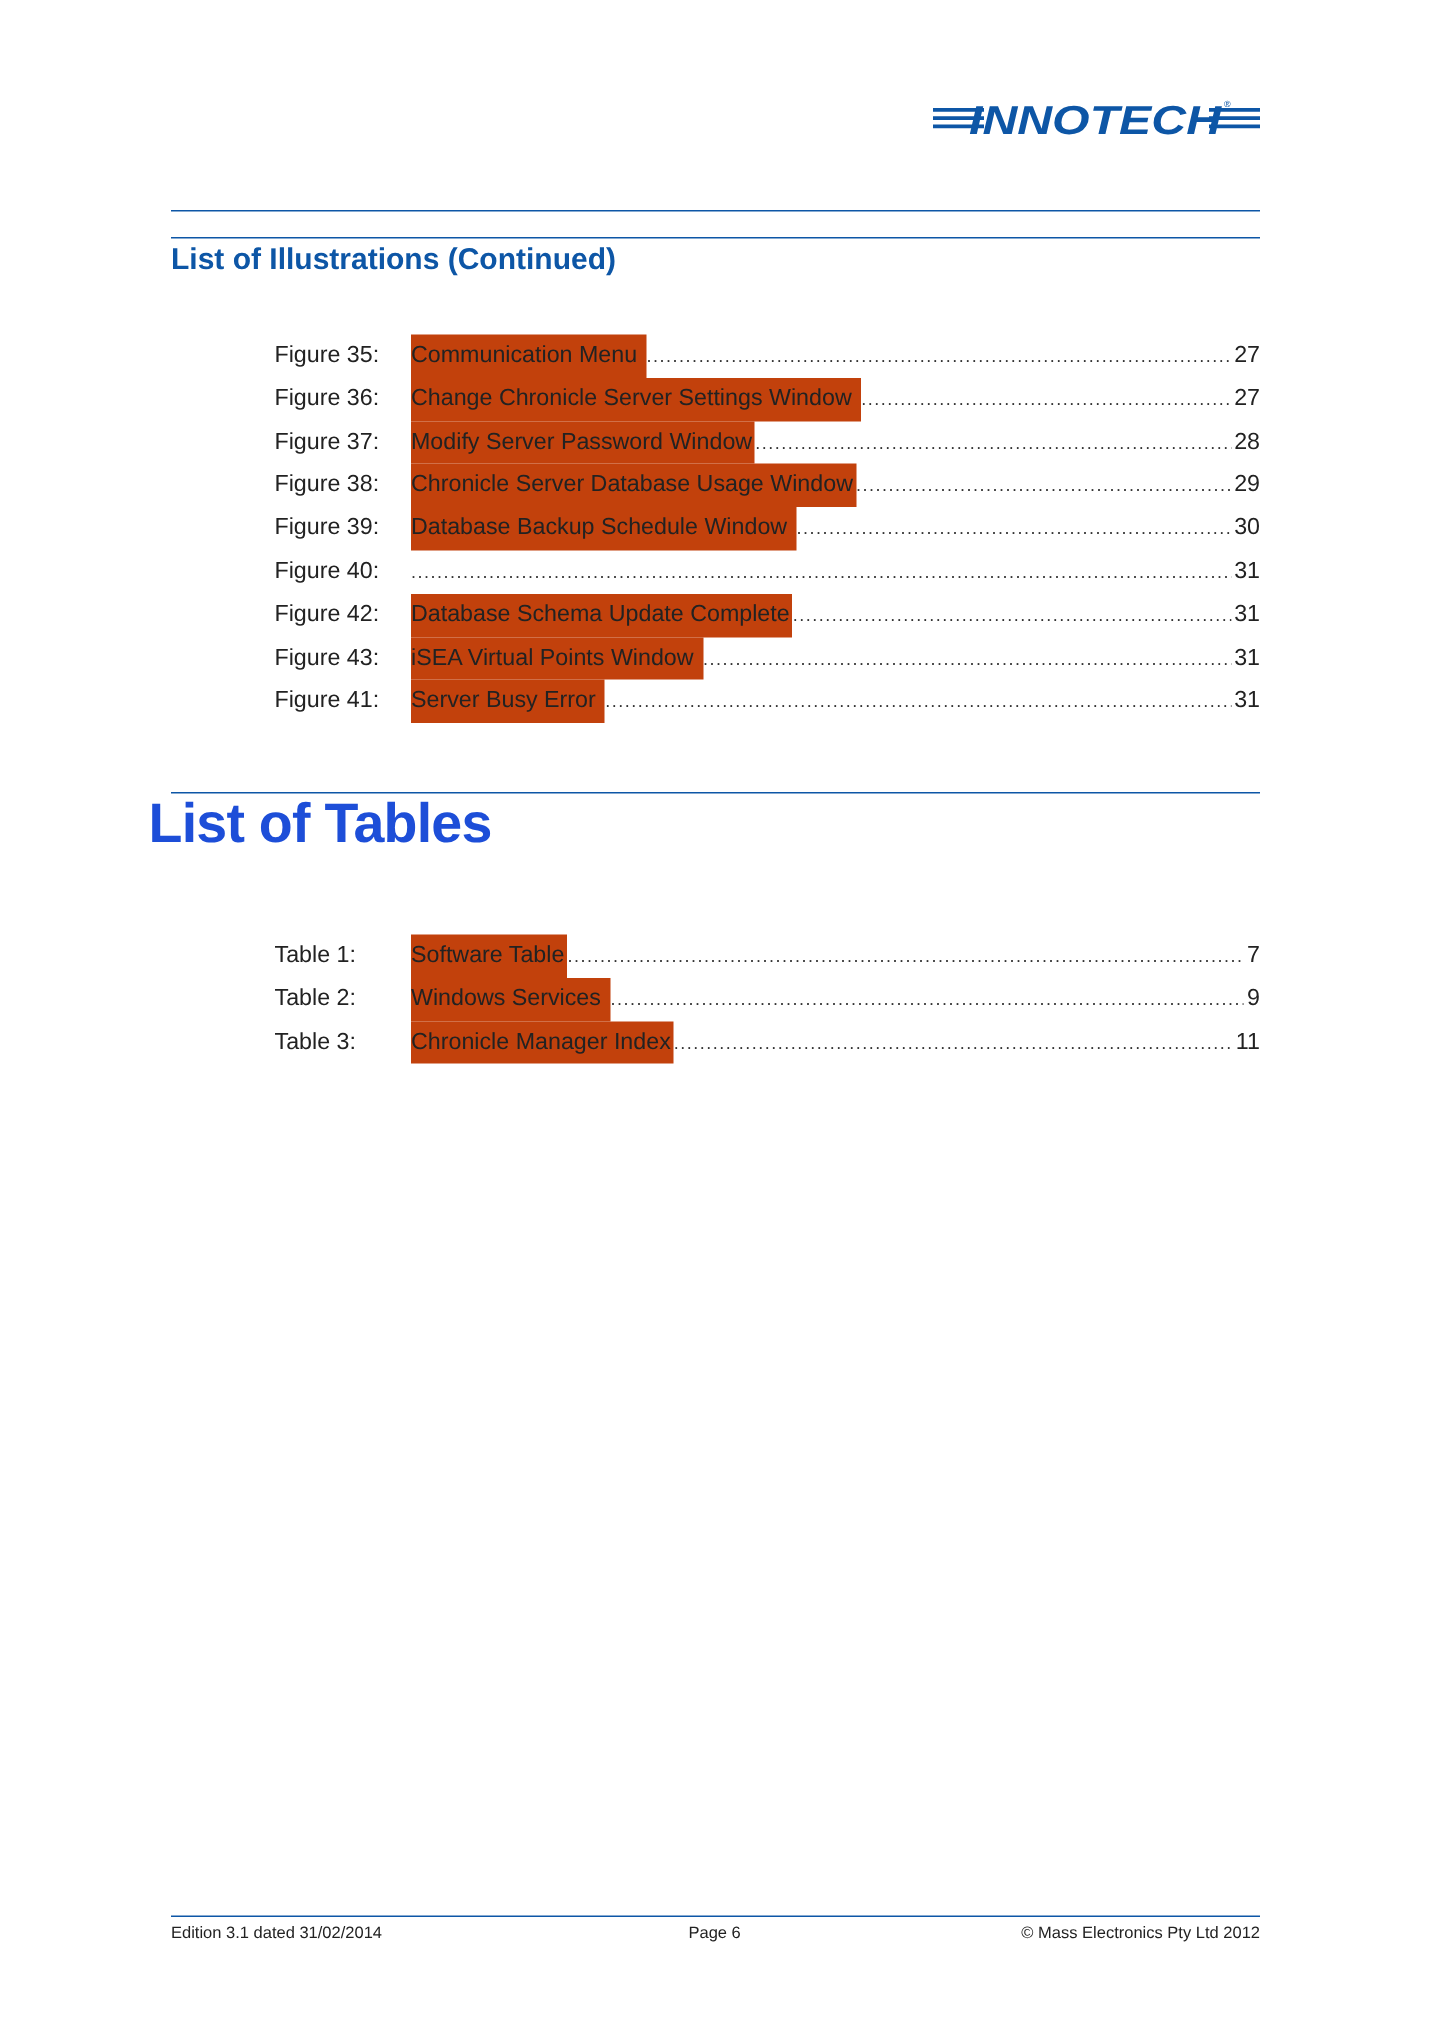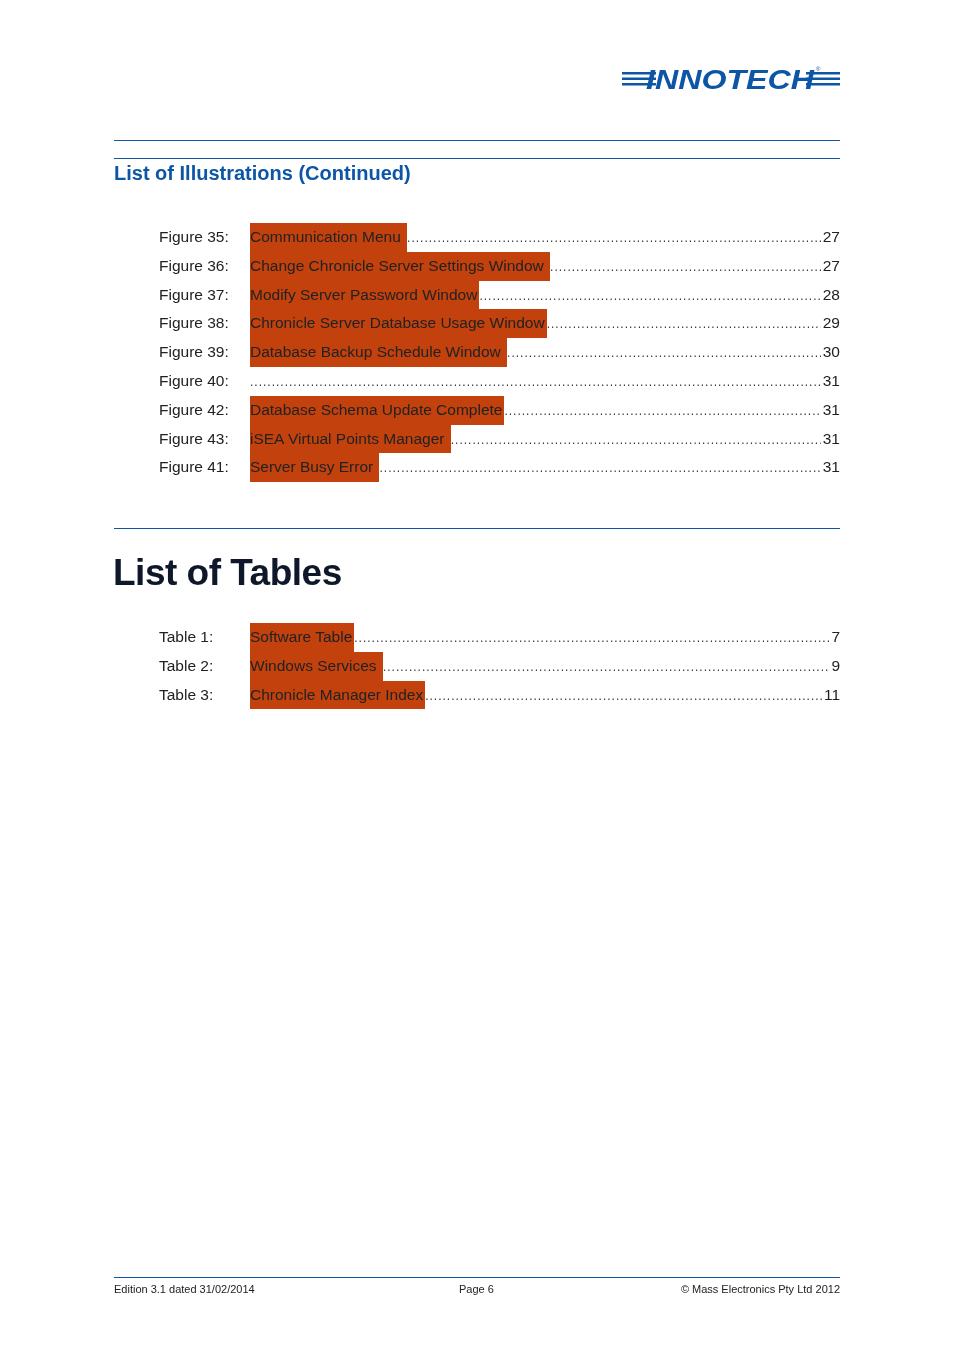--- a/index.html
+++ b/index.html
@@ -3,26 +3,26 @@
 <meta charset="utf-8">
 <style>
   html, body { margin:0; padding:0; background:#ffffff; }
   body { width:954px; height:1350px; position:relative; overflow:hidden;
          font-family:"Liberation Sans", "DejaVu Sans", sans-serif; color:#222; }
   .logo { position:absolute; left:620px; top:62px; width:222px; height:34px; }
   .rule { position:absolute; left:114px; width:726px; height:0; border-top:1px solid #0d56a6; }
   .subhead { position:absolute; left:114px; top:162px; font-size:20px; font-weight:bold; color:#0d56a6; }
   .toc { position:absolute; left:159px; width:681px; }
   .toc-row { position:relative; height:28.8px; line-height:28.8px; font-size:15.5px; color:#222;
-             display:flex; align-items:baseline; }
+             display:flex; align-items:baseline;margin-left:24px; }
   .toc-label { width:91px; flex:none; white-space:nowrap; }
   .toc-title { flex:none; white-space:pre; background:#c2410c; padding-right:2px; }
   .toc-dots { flex:1 1 auto; overflow:hidden; white-space:nowrap; letter-spacing:1px; font-size:12px; color:#333; }
   .toc-page { flex:none; padding-left:2px; }
-  .section-title { position:absolute; left:113px; top:528px; font-size:37px; font-weight:bold; color:#0f172a; letter-spacing:-0.5px;margin-top:24px; }
+  .section-title { position:absolute; left:99px; top:528px; font-size:37px; font-weight:bold; color:#1d4ed8; letter-spacing:-0.5px; }
   .footer { position:absolute; top:1283px; left:114px; width:726px; font-size:11px; color:#222; }
   .footer span { position:absolute; top:0; white-space:nowrap; }
 </style>
 </head>
 <body>
 
 <svg class="logo" viewBox="0 0 222 34">
   <g fill="#0d56a6">
     <rect x="2" y="10" width="34" height="2.5"></rect>
     <rect x="2" y="15.5" width="34" height="2.5"></rect>
@@ -76,21 +76,21 @@
       <span class="toc-page">31</span>
     </div>
   <div class="toc-row">
       <span class="toc-label">Figure 42:</span>
       <span class="toc-title">Database Schema Update Complete</span>
       <span class="toc-dots">..........................................................................................................................................</span>
       <span class="toc-page">31</span>
     </div>
   <div class="toc-row">
       <span class="toc-label">Figure 43:</span>
-      <span class="toc-title">iSEA Virtual Points Manager </span>
+      <span class="toc-title">iSEA Virtual Points Window </span>
       <span class="toc-dots">..........................................................................................................................................</span>
       <span class="toc-page">31</span>
     </div>
   <div class="toc-row">
       <span class="toc-label">Figure 41:</span>
       <span class="toc-title">Server Busy Error </span>
       <span class="toc-dots">..........................................................................................................................................</span>
       <span class="toc-page">31</span>
     </div>
 </div>

